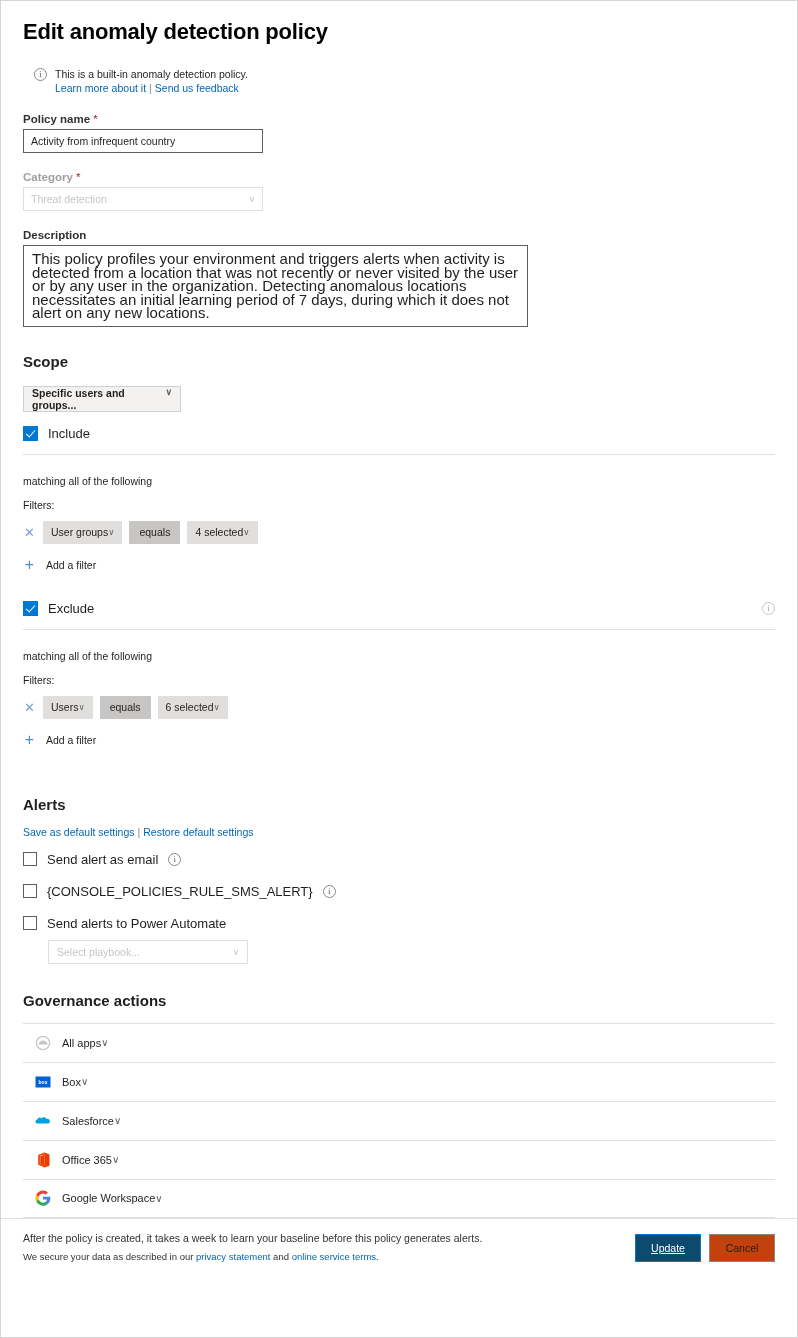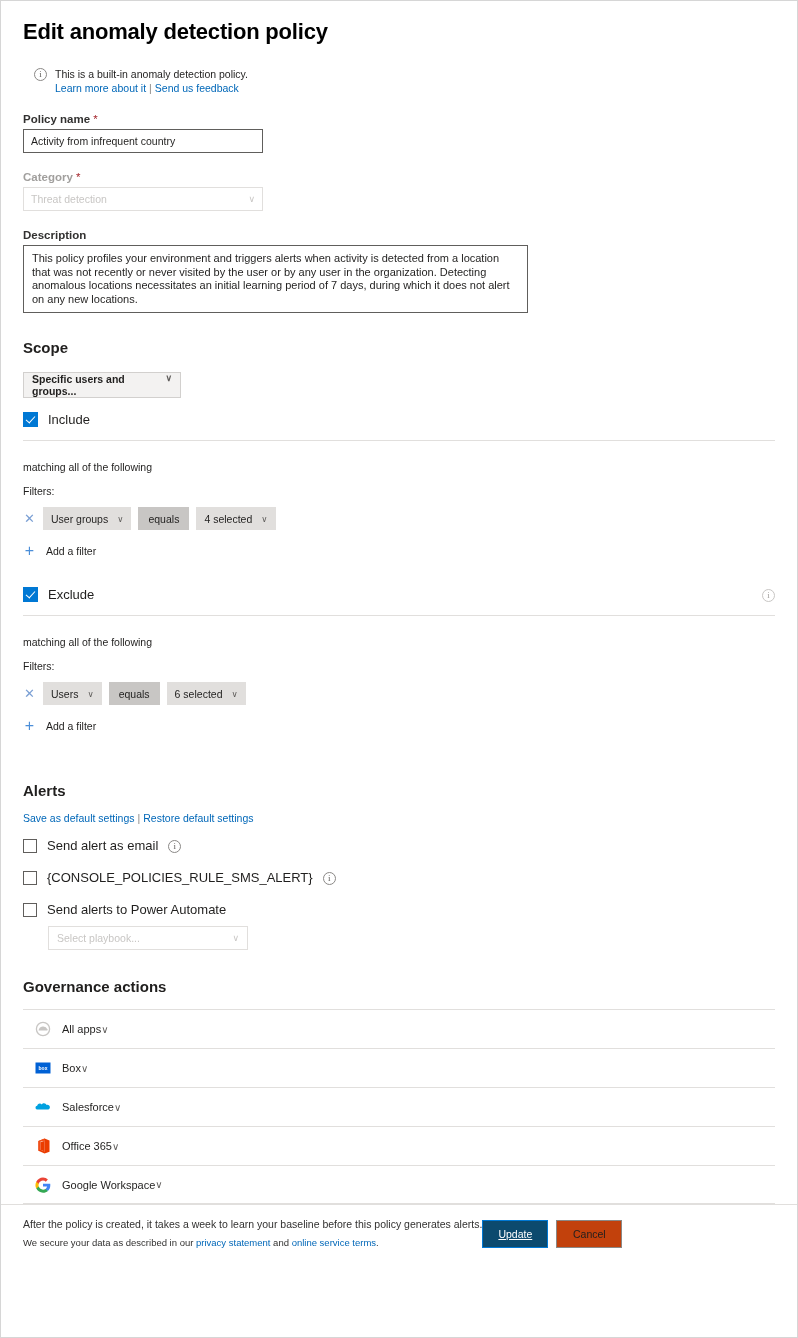--- a/index.html
+++ b/index.html
@@ -62,21 +62,21 @@
     font-size: 10.5px; color: #c8c6c4;
     padding: 0 7px; line-height: 22px;
     display: flex; align-items: center; justify-content: space-between;
   }
   .chev { font-size: 9px; color: #c8c6c4; }
 
   .desc-label { font-size: 11.5px; font-weight: bold; color: #323130; margin: 18px 0 4px 0; }
   .desc-box {
     width: 505px; min-height: 50px;
     border: 1px solid #605e5c; background: #fff;
-    font-size: 11px; line-height: 13.5px; color: #201f1e;
+    font-size: 15px; line-height: 13.5px; color: #201f1e;
     padding: 6px 8px;
   }
 
   
   .section-h {
     font-size: 15px; font-weight: bold; color: #201f1e;
     margin: 26px 0 0 0;
   }
 
   .scope-select {
@@ -114,21 +114,21 @@
 
   
   .filter-row { display: flex; align-items: center; gap: 7px; margin-top: 10px; }
   .x-btn {
     width: 13px; text-align: center; color: #7a9fd4;
     font-size: 13px; cursor: pointer; line-height: 1;
     font-family: "Liberation Sans", sans-serif;
   }
   .pill {
     height: 23px; background: #e1dfdd;
-    display: flex; align-items: center; gap: 9px;
+    display: flex; align-items: center; gap: 0;
     padding: 0 8px; font-size: 10.5px; color: #201f1e;
     cursor: pointer; white-space: nowrap;
   }
   .pill.op { background: #c8c6c4; padding: 0 10px; }
   .pill .chev { color: #605e5c; font-size: 8.5px; }
 
   .addfilter { display: flex; align-items: center; gap: 10px; margin-top: 13px; cursor: pointer; }
   .plus { color: #4b8ed8; font-size: 16px; line-height: 1; font-weight: 300; width: 13px; text-align: center; }
   .addfilter span.t { font-size: 10.5px; color: #201f1e; }
 
@@ -161,21 +161,21 @@
   .app-ico { flex: none; width: 16px; height: 16px; display: block; }
 
   
   .modified {
     font-size: 10.5px; color: #605e5c;
     margin-top: 20px; padding-bottom: 17px;
   }
   .footer {
     border-top: 1px solid #e1dfdd;
     padding: 13px 22px 0 22px;
-    display: flex; align-items: flex-start; justify-content: flex-start;
+    display: flex; align-items: flex-start; justify-content: space-between;
   }
   .foot-text-1 { font-size: 10.5px; color: #323130; }
   .foot-text-2 { font-size: 9.5px; color: #323130; margin-top: 7px; }
   .btns { display: flex; gap: 8px; padding-top: 2px; }
   .btn {
     height: 28px; min-width: 66px; padding: 0 14px;
     font-size: 10.5px; cursor: pointer;
     display: flex; align-items: center; justify-content: center;
     font-family: "Liberation Sans", sans-serif;
   }

